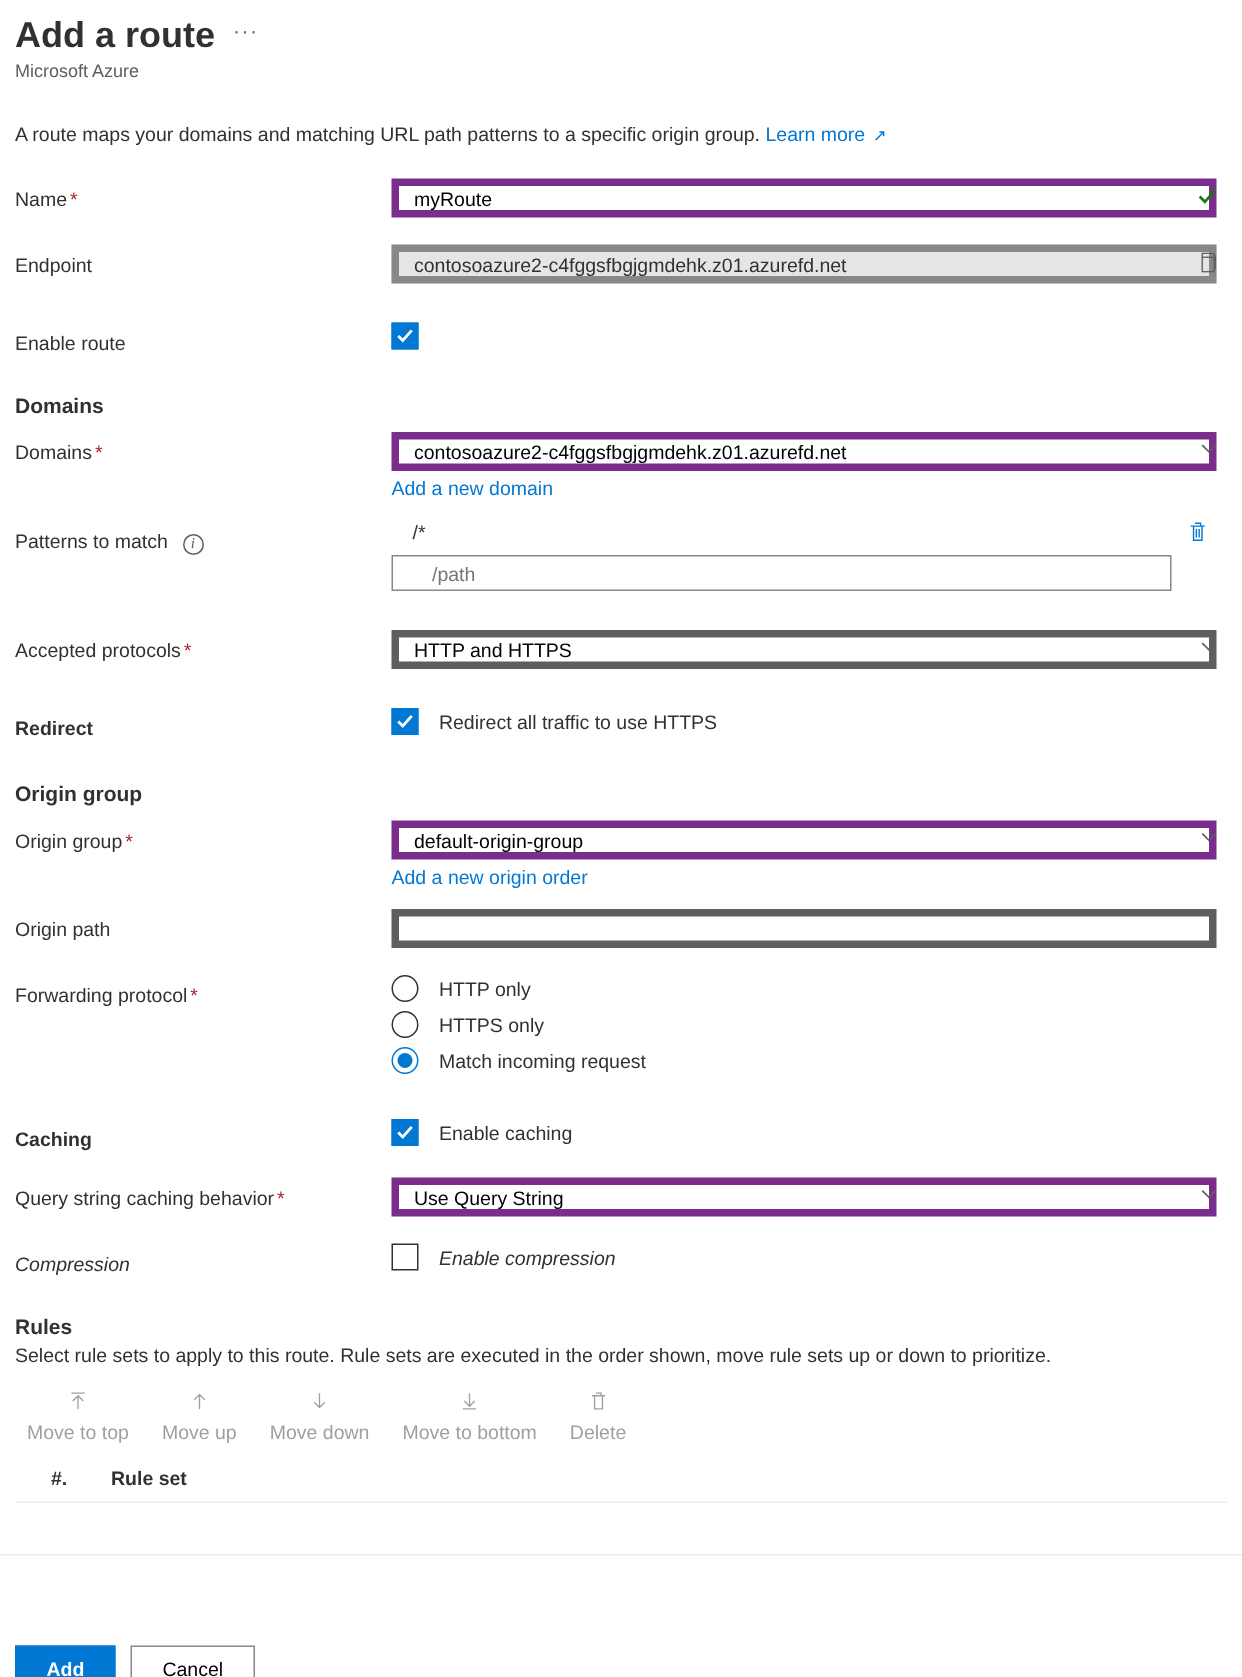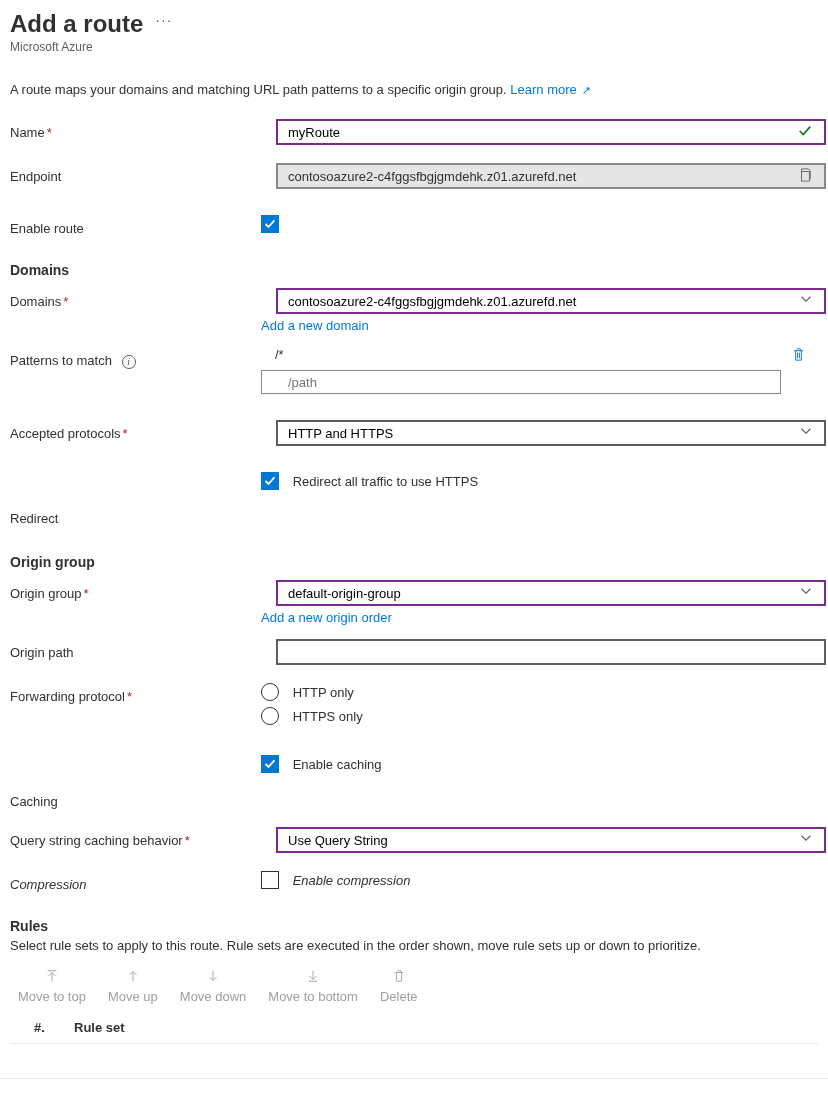--- a/index.html
+++ b/index.html
@@ -15,27 +15,27 @@
   .titlebar { display:flex; align-items:center; gap:12px; }
   .title { font-size: 24px; font-weight: 600; }
   .more { color:#605e5c; font-size:14px; letter-spacing:1px; position:relative; top:-4px;}
   .subtitle { font-size:12px; color:#605e5c; margin-top:2px; margin-bottom:28px; }
   .intro { font-size:13px; margin-bottom:22px; }
   .intro a { color:#0078d4; text-decoration:none; }
   .ext-icon { font-size:11px; margin-left:2px; }
   .row { display:flex; align-items:flex-start; margin-bottom:18px; }
   .row.tight { margin-bottom:8px; }
   .label-col { width:251px; flex:0 0 251px; padding-top:6px; font-size:13px; }
-  .label-col.bold { font-weight:400;margin-top:33px; }
+  .label-col.bold { font-weight:700; }
   .req { color:#a4262c; margin-left:2px; }
   .field-col { flex:1; min-width:0; }
   .input-wrap { position:relative; }
   .txt {
     width:550px; height:26px; padding:0 30px 0 10px;
-    border:2px solid #6d28d9; font:inherit; font-size:13px; background:#fff;margin-left:15px;
+    border:5px solid #6d28d9; font:inherit; font-size:13px; background:#fff;
   }
   .txt.valid-purple { border-color:#7b2d8e; }
   .txt.readonly { background:#e5e5e5; border-color:#8a8886; color:#323130; }
   .check-ic { position:absolute; right:6px; top:5px; color:#107c10; }
   .copy-ic { position:absolute; right:6px; top:5px; color:#605e5c; }
   .del-ic  { color:#0078d4; }
   .chev { position:absolute; right:6px; top:5px; color:#605e5c; pointer-events:none; }
   .select { cursor:pointer; }
   .link { color:#0078d4; font-size:13px; cursor:pointer; display:inline-block; margin-top:4px; }
   .section { font-weight:600; font-size:14px; margin:20px 0 10px 0; }
@@ -223,20 +223,26 @@
     <div class="label-col"><span>Forwarding protocol</span><span class="req">*</span></div>
     <div class="field-col">
       <div class="radio-row">
         <span class="radio"></span>
         <span class="cb-label">HTTP only</span>
       </div>
       <div class="radio-row">
         <span class="radio"></span>
         <span class="cb-label">HTTPS only</span>
       </div>
+      <div class="radio-row">
+        <span class="radio sel">
+            <span class="dot"></span>
+          </span>
+        <span class="cb-label">Match incoming request</span>
+      </div>
     </div>
   </div>
 
   <div class="row">
     <div class="label-col bold"><span>Caching</span></div>
     <div class="field-col">
       <span class="cb-box checked">
         <svg width="12" height="12" viewBox="0 0 16 16">
             <path fill="none" stroke="#fff" stroke-width="2.5" d="M2 8 L6 12 L14 3"></path>
           </svg>

